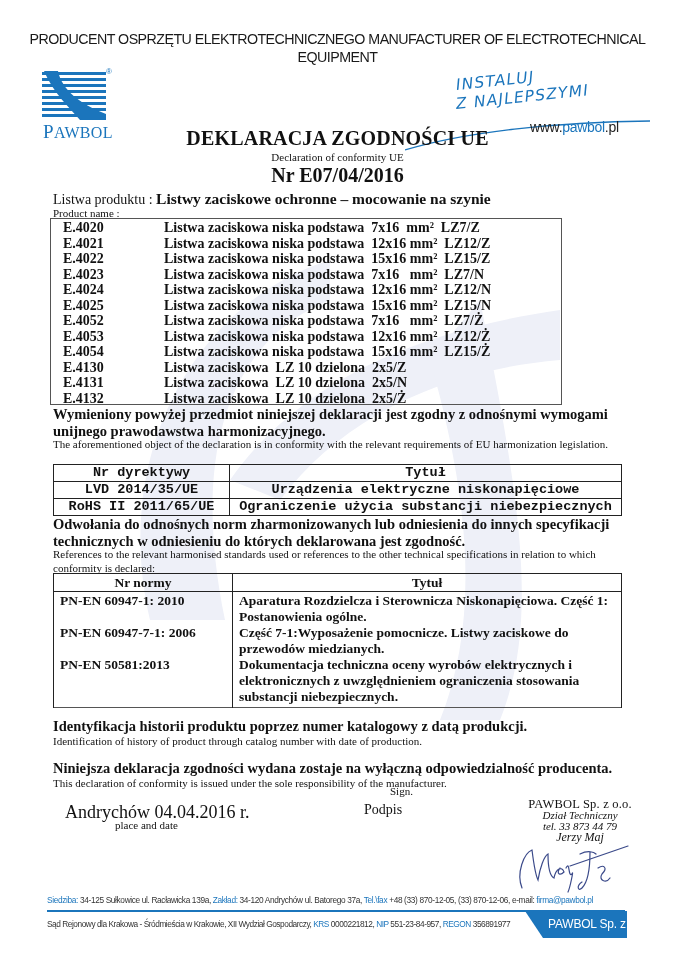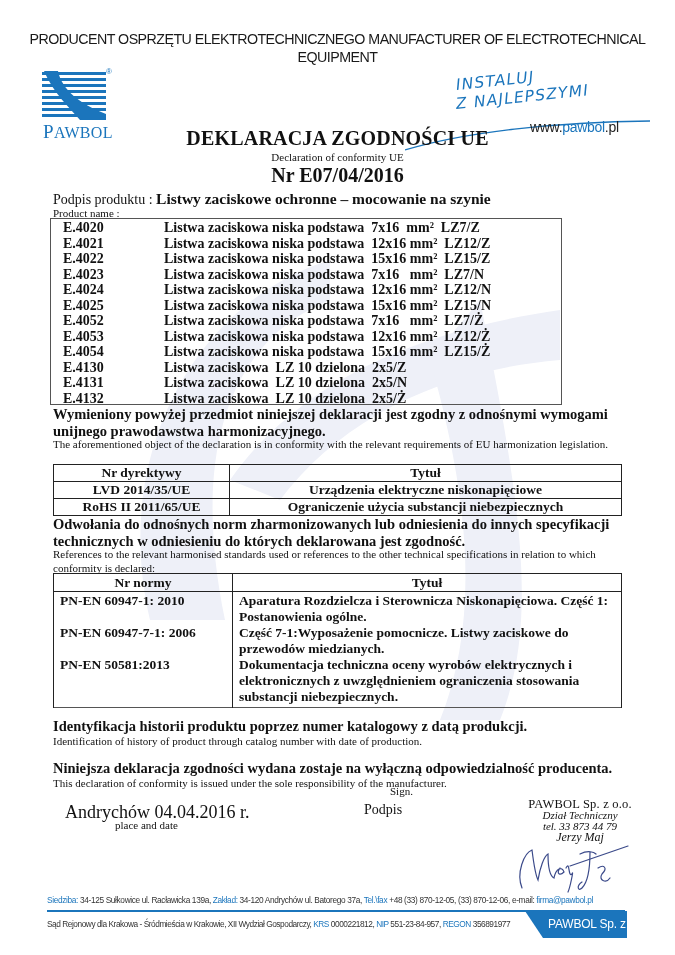--- a/index.html
+++ b/index.html
@@ -53,21 +53,21 @@
     .product-row { position: absolute; left: 12px; font-weight: bold; font-size: 14px; white-space: pre; }
     .product-row .code { position: absolute; left: 0; }
     .product-row .desc { position: absolute; left: 101px; }
 
     .para-bold { font-weight: bold; font-size: 14.5px; left: 53px; line-height: 16.5px; width: 580px; }
     .para-small { font-size: 11px; left: 53px; line-height: 13.5px; width: 585px; }
 
     table.grid { border-collapse: collapse; position: absolute; font-size: 13.5px; font-weight: bold; }
     table.grid td, table.grid th { border: 1px solid #222; padding: 0 6px; }
     table.directives { left: 53px; top: 464px; width: 569px; }
-    table.directives td, table.directives th { text-align: center; height: 16px; line-height: 16px; }
+    table.directives td, table.directives th { text-align: center; height: 16px; line-height: 16px; font-family: Liberation Mono, monospace; }
     table.directives .c1 { width: 163px; }
 
     table.norms { left: 53px; top: 573px; width: 569px; border: 1.5px solid #555; }
     table.norms th { text-align: center; height: 17px; line-height: 17px; font-size: 13.5px; }
     table.norms td { vertical-align: top; text-align: left; line-height: 15.6px; border-top: none; border-bottom: none; padding-top: 1px; }
     table.norms tr.last td { padding-bottom: 3px; }
     table.norms .c1 { width: 166px; }
 
     .place-date { left: 65px; top: 802px; font-size: 18px; }
     .place-date-en { left: 115px; top: 819px; font-size: 11px; }
@@ -129,21 +129,21 @@
     <svg style="position:absolute;left:-50px;top:40px;width:250px;height:40px" viewBox="0 0 250 40">
       <path d="M0 38 C 60 20, 150 10, 245 9" stroke="#1b75bc" stroke-width="1.3" fill="none"></path>
     </svg>
   </div>
   <div class="abs website"><span>www.</span><span class="accent">pawbol</span><span>.pl</span></div>
 
   <div class="abs title">DEKLARACJA ZGODNOŚCI UE</div>
   <div class="abs subtitle">Declaration of conformity UE</div>
   <div class="abs doc-number">Nr E07/04/2016</div>
 
-  <div class="abs product-name-line"><span>Podpis produktu : </span><span class="value">Listwy zaciskowe ochronne – mocowanie na szynie</span></div>
+  <div class="abs product-name-line"><span>Listwa produktu : </span><span class="value">Listwy zaciskowe ochronne – mocowanie na szynie</span></div>
   <div class="abs product-name-en">Product name :</div>
 
   <div class="abs product-box">
     <div class="product-row" style="top:1px"><span class="code">E.4020</span><span class="desc">Listwa zaciskowa niska podstawa  7x16  mm²  LZ7/Z</span></div>
     <div class="product-row" style="top:16.5px"><span class="code">E.4021</span><span class="desc">Listwa zaciskowa niska podstawa  12x16 mm²  LZ12/Z</span></div>
     <div class="product-row" style="top:32px"><span class="code">E.4022</span><span class="desc">Listwa zaciskowa niska podstawa  15x16 mm²  LZ15/Z</span></div>
     <div class="product-row" style="top:47.5px"><span class="code">E.4023</span><span class="desc">Listwa zaciskowa niska podstawa  7x16   mm²  LZ7/N</span></div>
     <div class="product-row" style="top:63px"><span class="code">E.4024</span><span class="desc">Listwa zaciskowa niska podstawa  12x16 mm²  LZ12/N</span></div>
     <div class="product-row" style="top:78.5px"><span class="code">E.4025</span><span class="desc">Listwa zaciskowa niska podstawa  15x16 mm²  LZ15/N</span></div>
     <div class="product-row" style="top:94px"><span class="code">E.4052</span><span class="desc">Listwa zaciskowa niska podstawa  7x16   mm²  LZ7/Ż</span></div>

